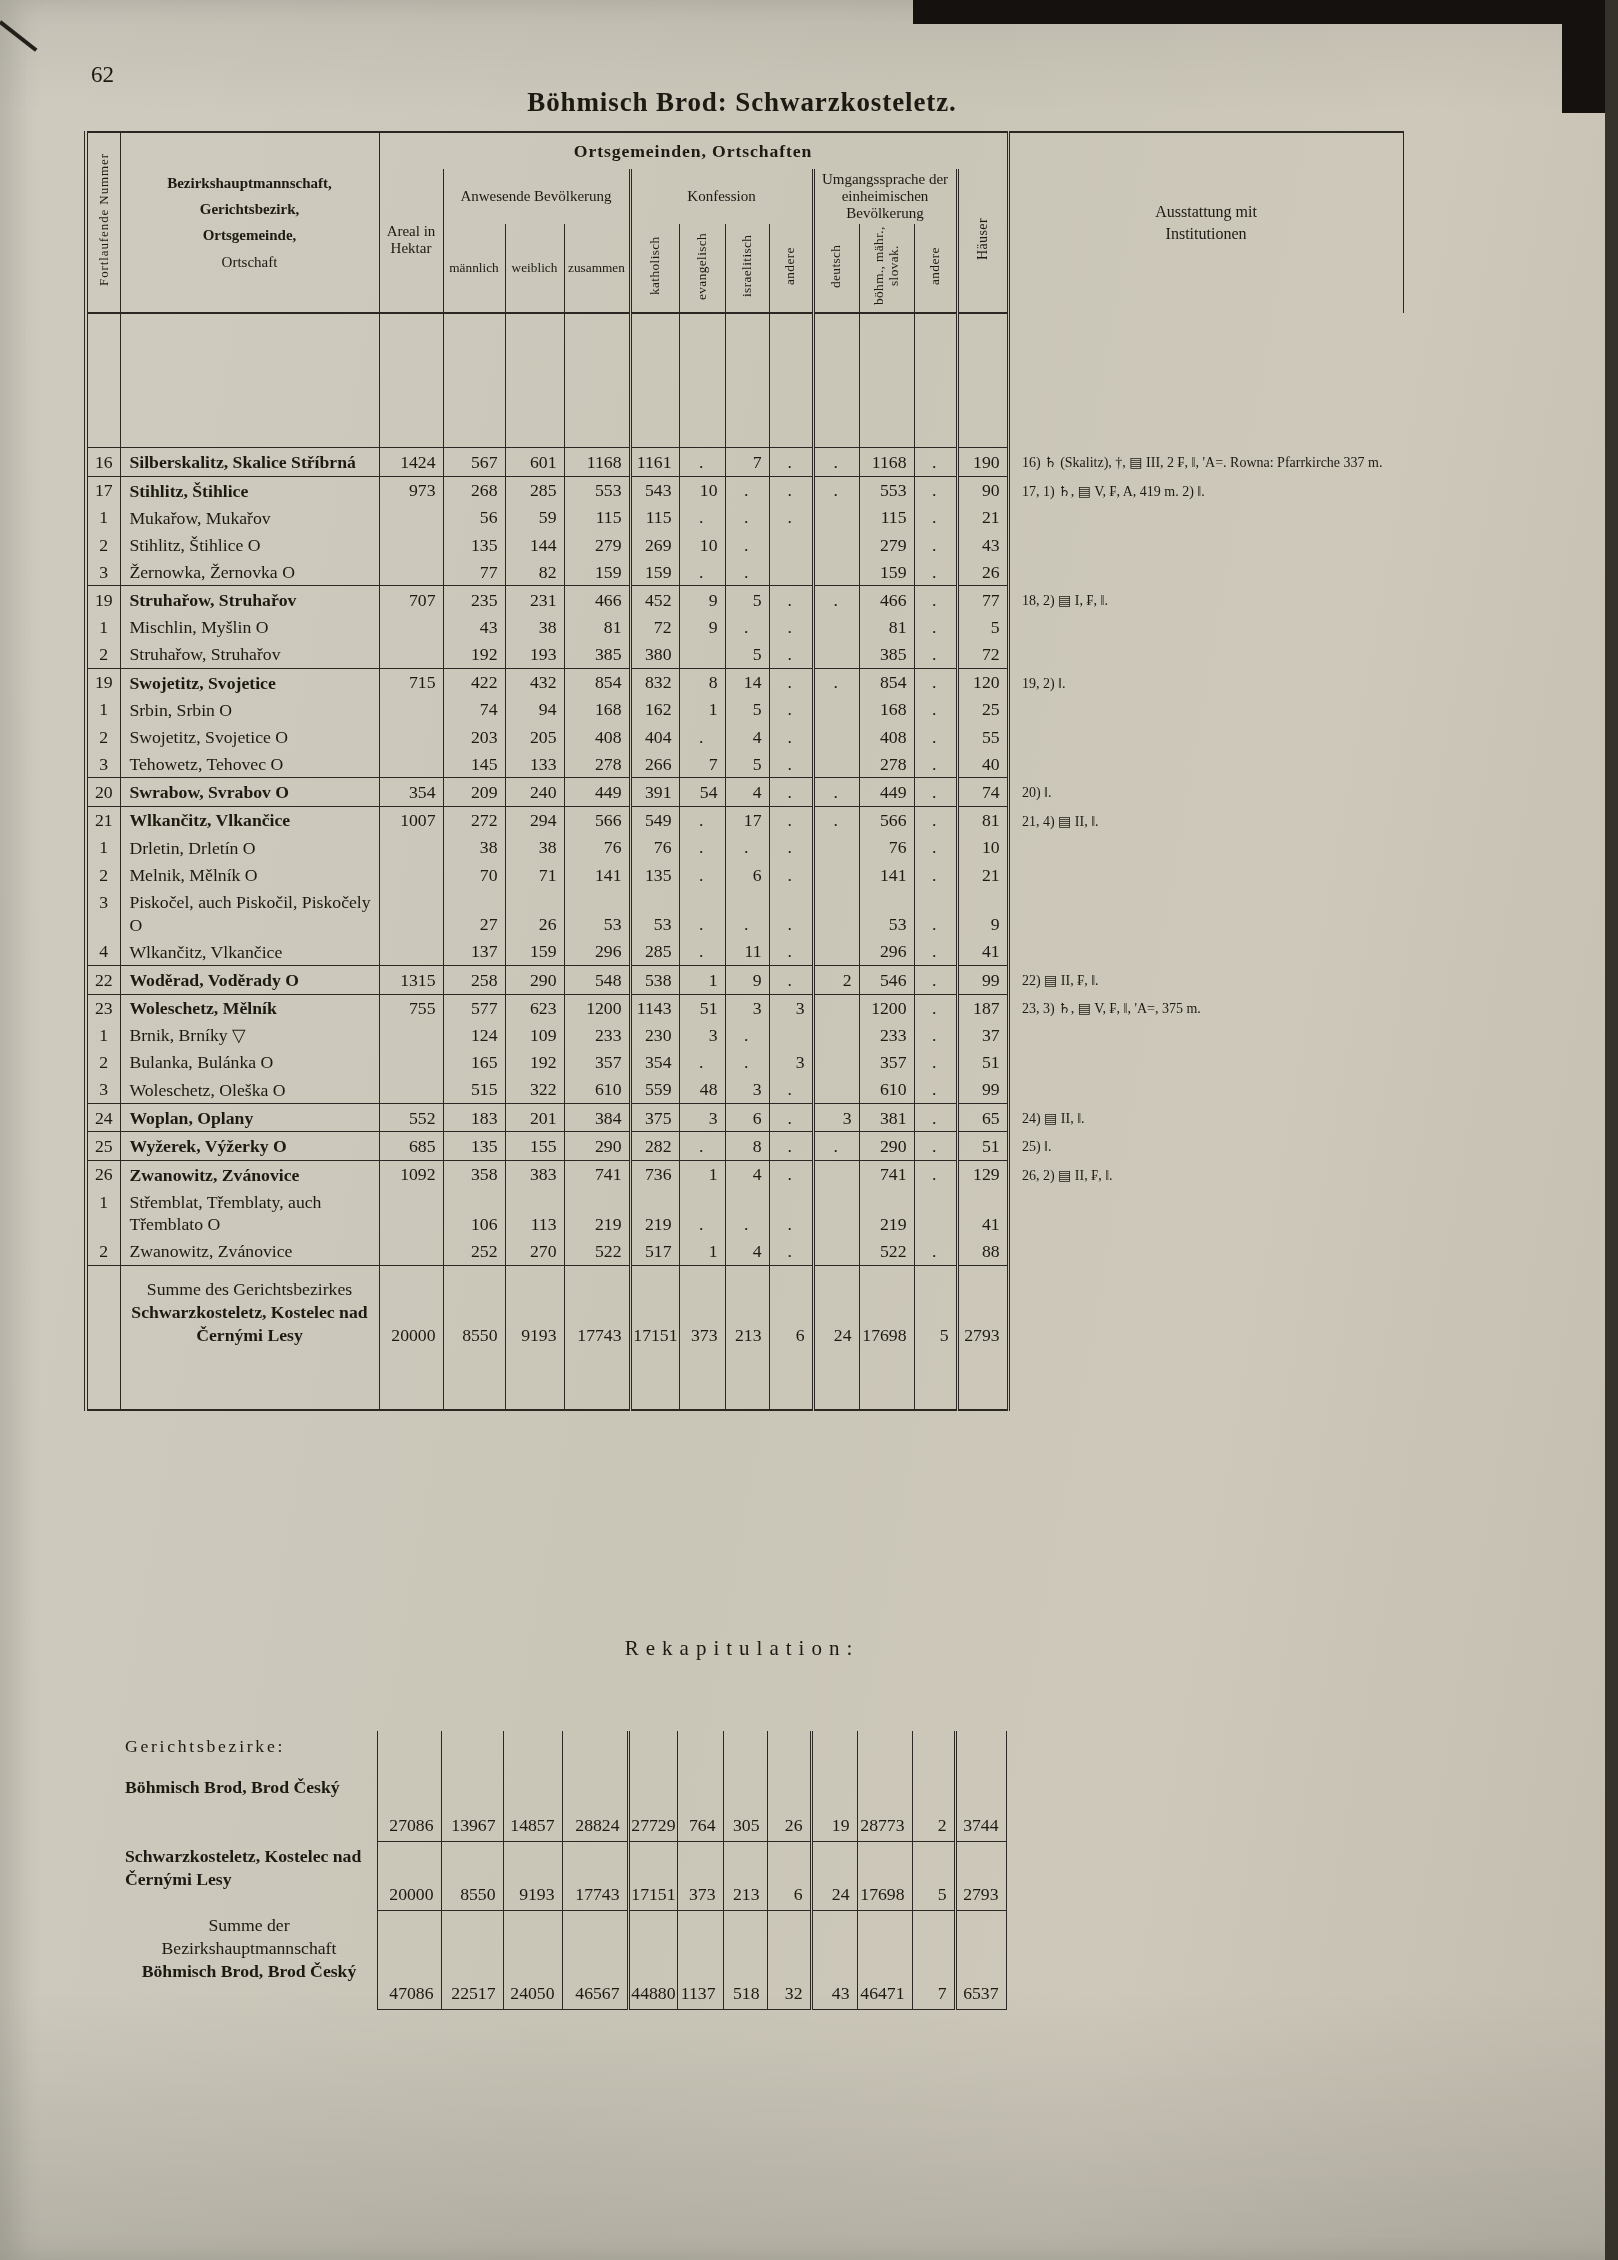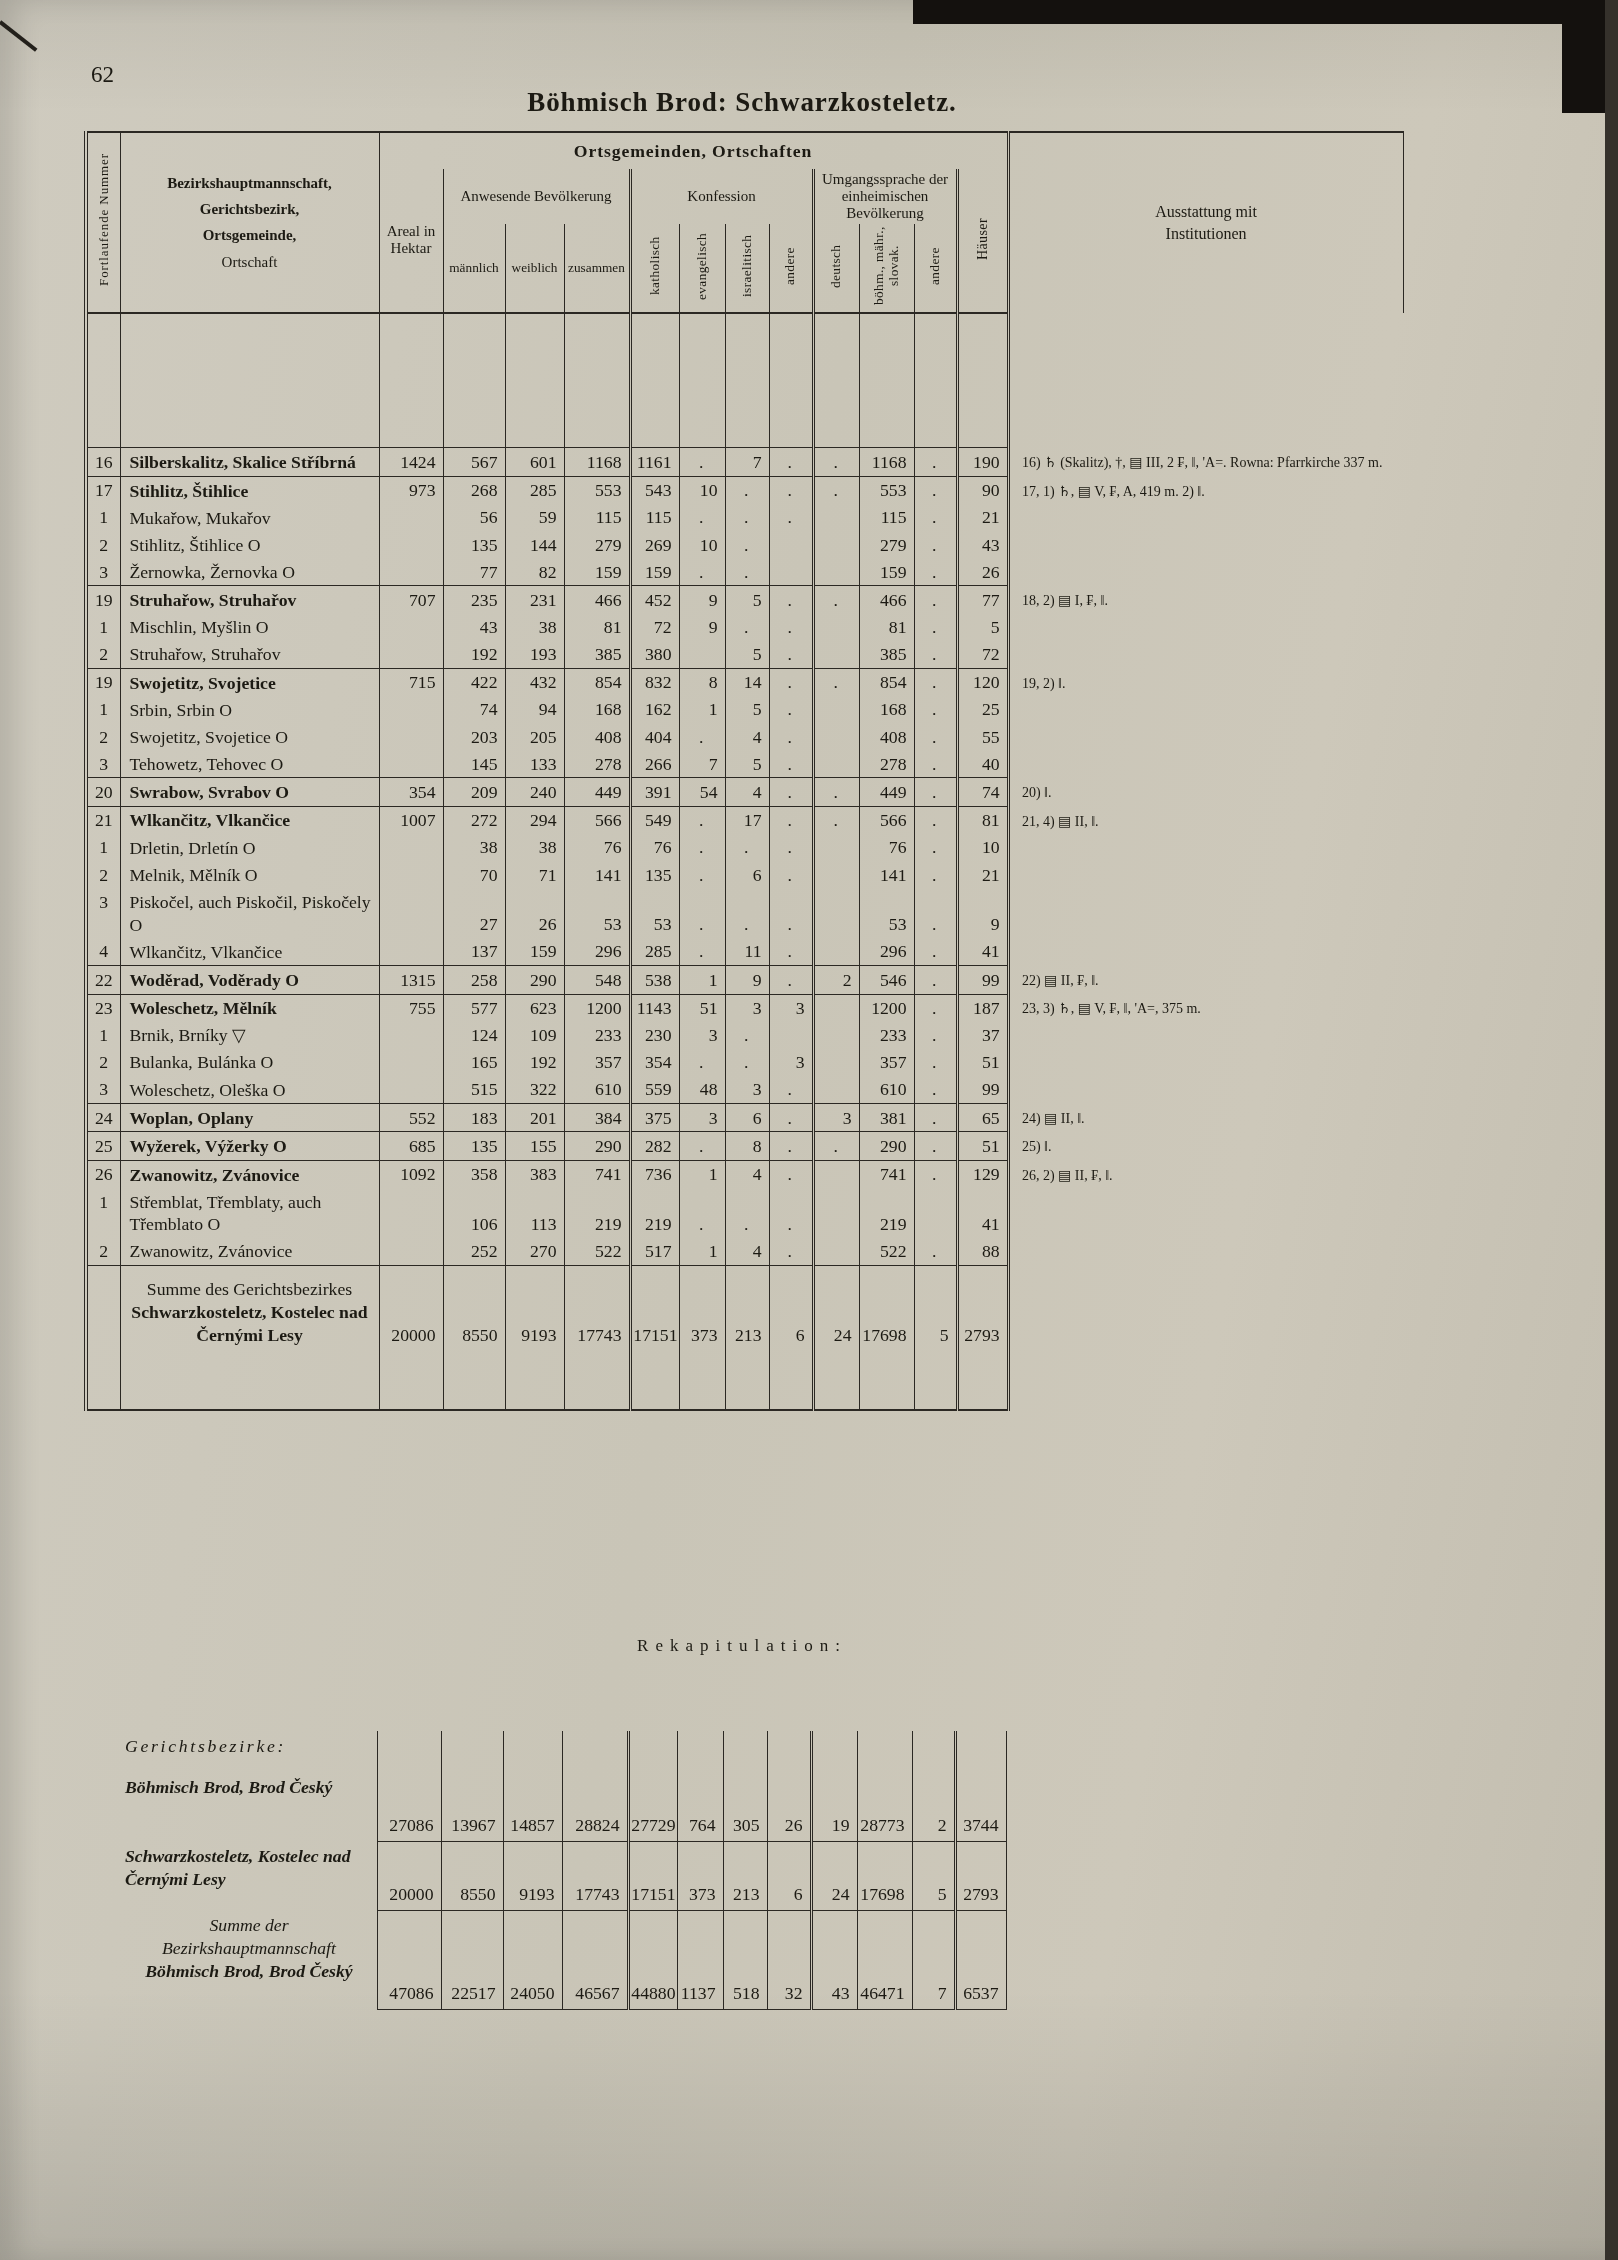--- a/index.html
+++ b/index.html
@@ -54,24 +54,24 @@
   .main .name-head .b{font-weight:700;}
   .main .areal-head{border-left:1.8px solid #2b2823;font-size:14px;padding:1.8px 5.3px;}
   .main .lang-head{font-size:12px;padding:1.8px 7px;}
   .main .dl{border-left:3.5px double #2b2823;}
   .main .sm{font-size:12.4px;}
   .vert{display:inline-block;writing-mode:vertical-rl;transform:rotate(180deg);font-size:13.3px;line-height:1.1;letter-spacing:0.4px;white-space:normal;}
   .vnum{height:165px;font-size:13px;letter-spacing:0.9px;}
   .vh{height:129px;font-size:14px;}
   .main tr.hC .vert{height:80px;}
   
-  .rekap-title{position:absolute;left:84px;top:1636px;width:1316px;text-align:center;font-size:17px;letter-spacing:7px;}
+  .rekap-title{position:absolute;left:84px;top:1636px;width:1316px;text-align:center;font-size:21px;letter-spacing:7px;}
   .rekap{position:absolute;left:84px;top:1731px;width:1316px;}
   .rekap td{padding:1.8px 3.5px;font-size:17.7px;vertical-align:bottom;}
-  .rekap td.name{text-align:left;padding-left:7px;vertical-align:top;line-height:1.3;padding-top:3.5px;font-style:italic;}
+  .rekap td.name{text-align:left;padding-left:7px;vertical-align:top;line-height:1.3;padding-top:3.5px;}
   .rekap td.ctr{text-align:center;}
   .rekap .b{font-weight:700;}
   .rekap td.n{border-left:0.9px solid #2b2823;text-align:right;padding:1.8px 7px 4.4px 1.8px;}
   .rekap td.c0{border-left:1.8px solid #2b2823;}
   .rekap td.c4,.rekap td.c8,.rekap td.c11{border-left:3.5px double #2b2823;}
   .rekap td.note{border-left:0.9px solid #2b2823;}
   .rekap tr.rk td.n{border-bottom:0.9px solid #2b2823;}
   .rekap tr.rk-label td{height:41px;}
   .rekap tr.h76 td{height:69px;}
   .rekap tr.h110 td{height:99px;}

